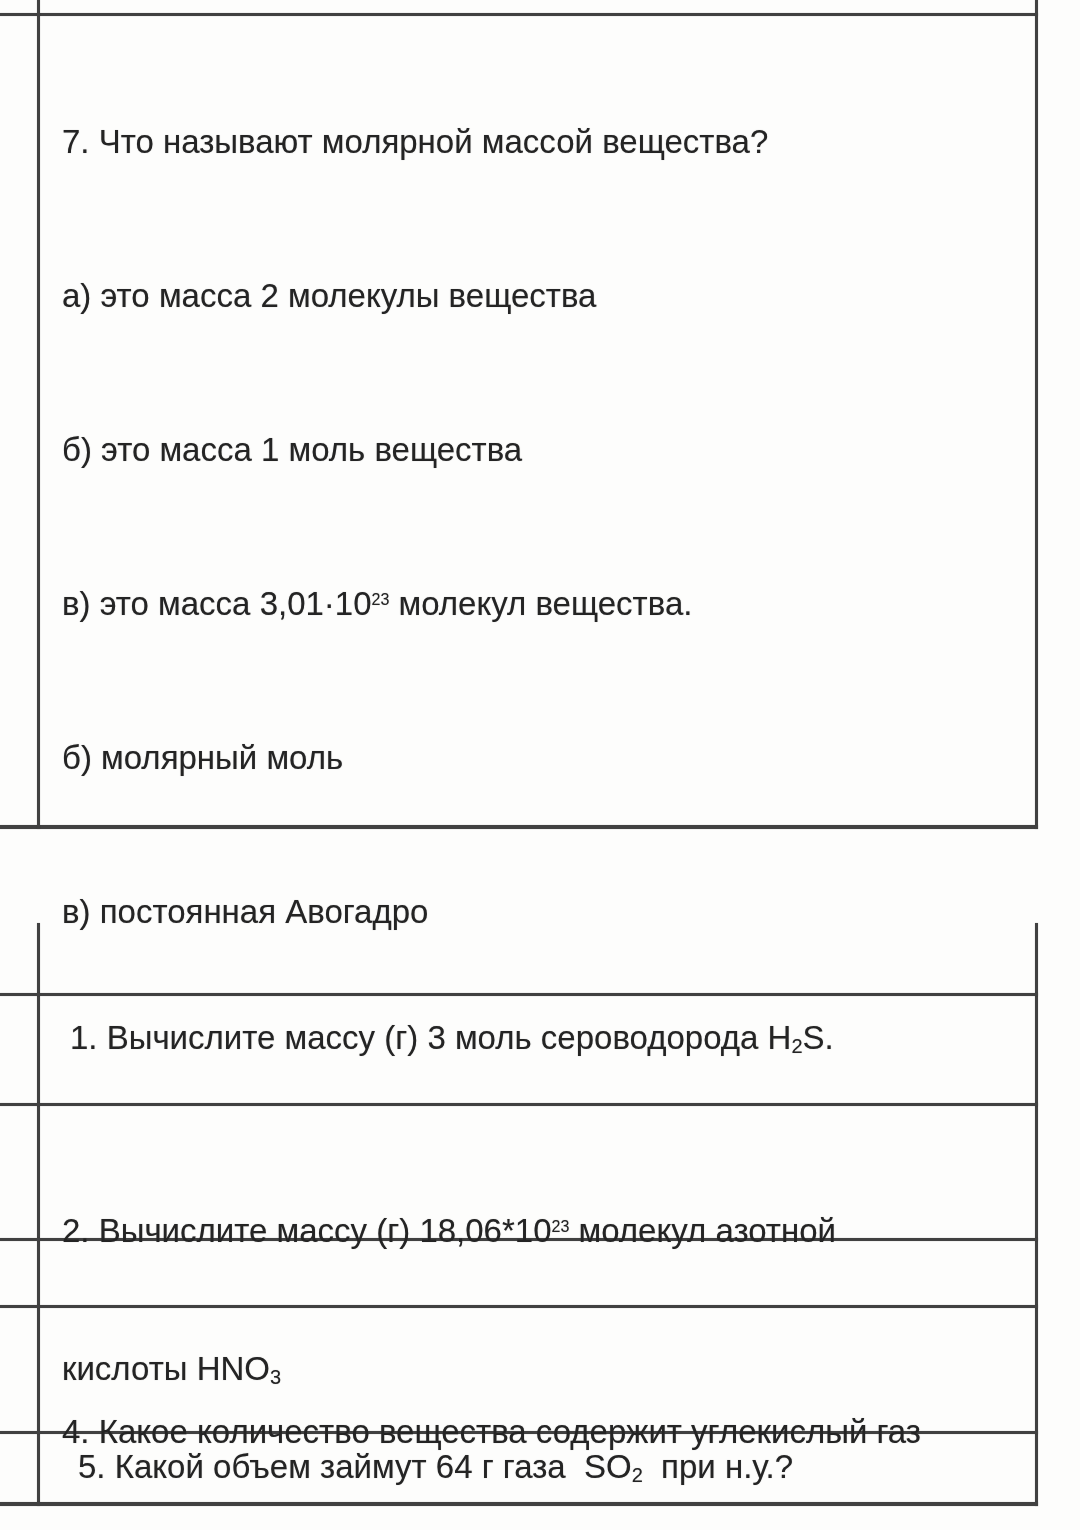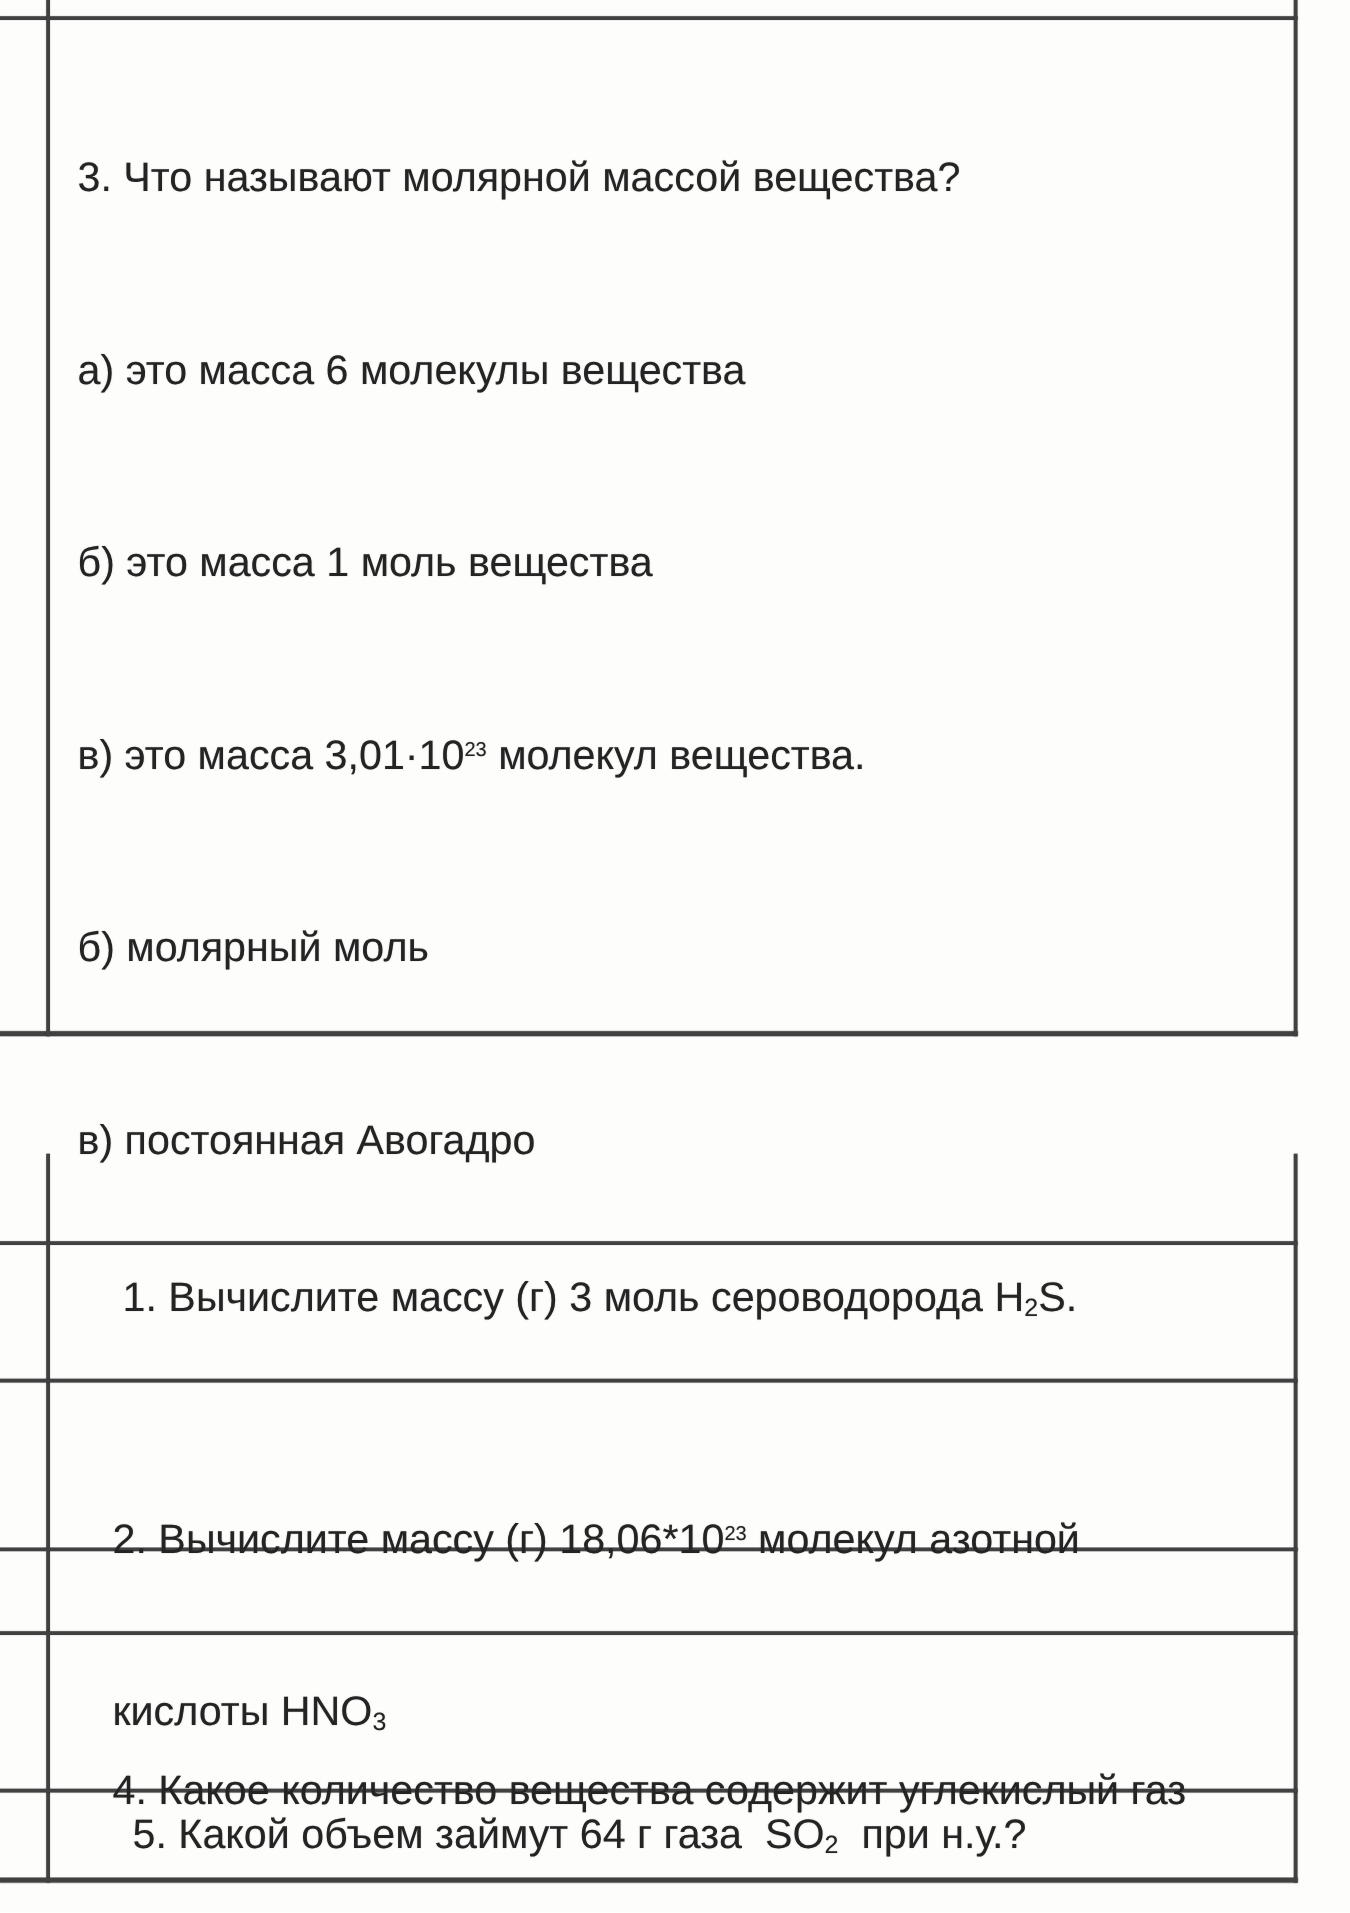--- a/index.html
+++ b/index.html
@@ -24,35 +24,35 @@
   .para:last-child { margin-bottom: 0; }
   .qnum { font-weight: bold; }
   .hline, .vline {
     position: absolute;
     background: #414141;
     box-shadow: 0 0 1px rgba(0,0,0,0.45);
   }
   sup.sp { font-size: 16px; vertical-align: 10px; line-height: 0; }
   sub.sb { font-size: 20px; vertical-align: -4px; line-height: 0; }
   .t1-body { left: 40px; top: 16px; width: 995px; padding: 16px 26px 0 22px; box-sizing: border-box; }
-  .t2-row { left: 40px; width: 995px; box-sizing: border-box; margin-left: 28px; }
+  .t2-row { left: 40px; width: 995px; box-sizing: border-box; }
 </style>
 </head>
 <body>
 
 <div class="sheet">
 
   <div class="hline" style="left:0; top:13px; width:1038px; height:3px;"></div>
   <div class="hline" style="left:0; top:825px; width:1038px; height:4px;"></div>
   <div class="vline" style="left:37px; top:0; width:3px; height:829px;"></div>
   <div class="vline" style="left:1035px; top:0; width:3px; height:829px;"></div>
 
   <div class="txt t1-body">
-    <div class="para"><span>3. Что называют молярной массой вещества?</span></div>
-    <div class="para"><span>а) это масса 6 молекулы вещества</span></div>
+    <div class="para"><span>7. Что называют молярной массой вещества?</span></div>
+    <div class="para"><span>а) это масса 2 молекулы вещества</span></div>
     <div class="para"><span>б) это масса 1 моль вещества</span></div>
     <div class="para"><span>в) это масса 3,01·10</span><sup class="sp">23</sup><span> молекул вещества.</span></div>
     <div class="para"><span>б) молярный моль</span></div>
     <div class="para"><span>в) постоянная Авогадро</span></div>
     
     
     
   </div>
 
   <div class="vline" style="left:37px; top:923px; width:3px; height:583px;"></div>

